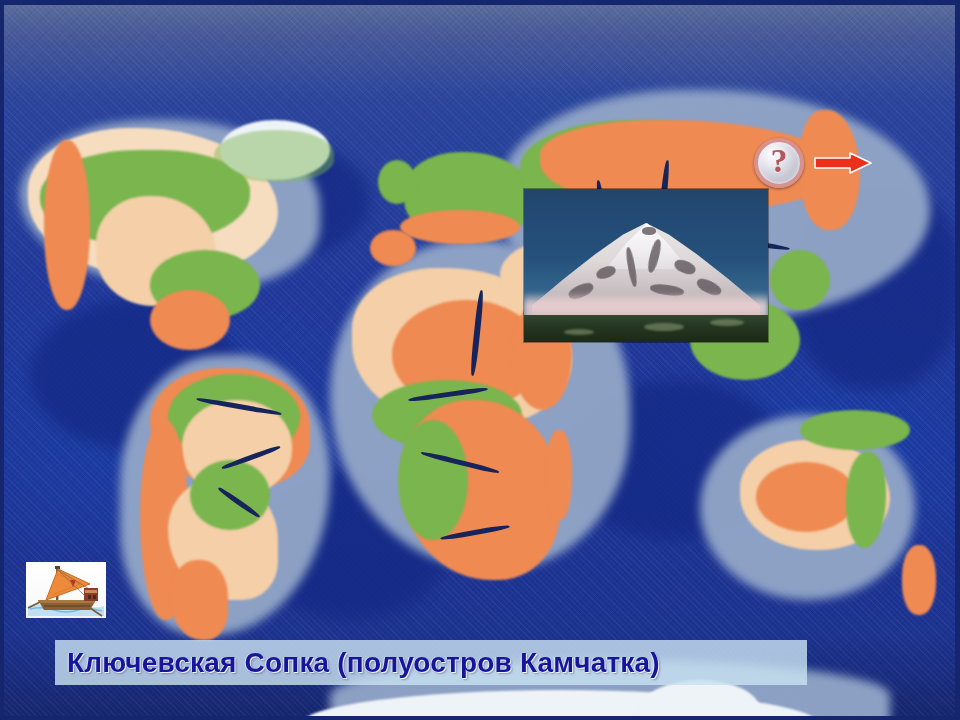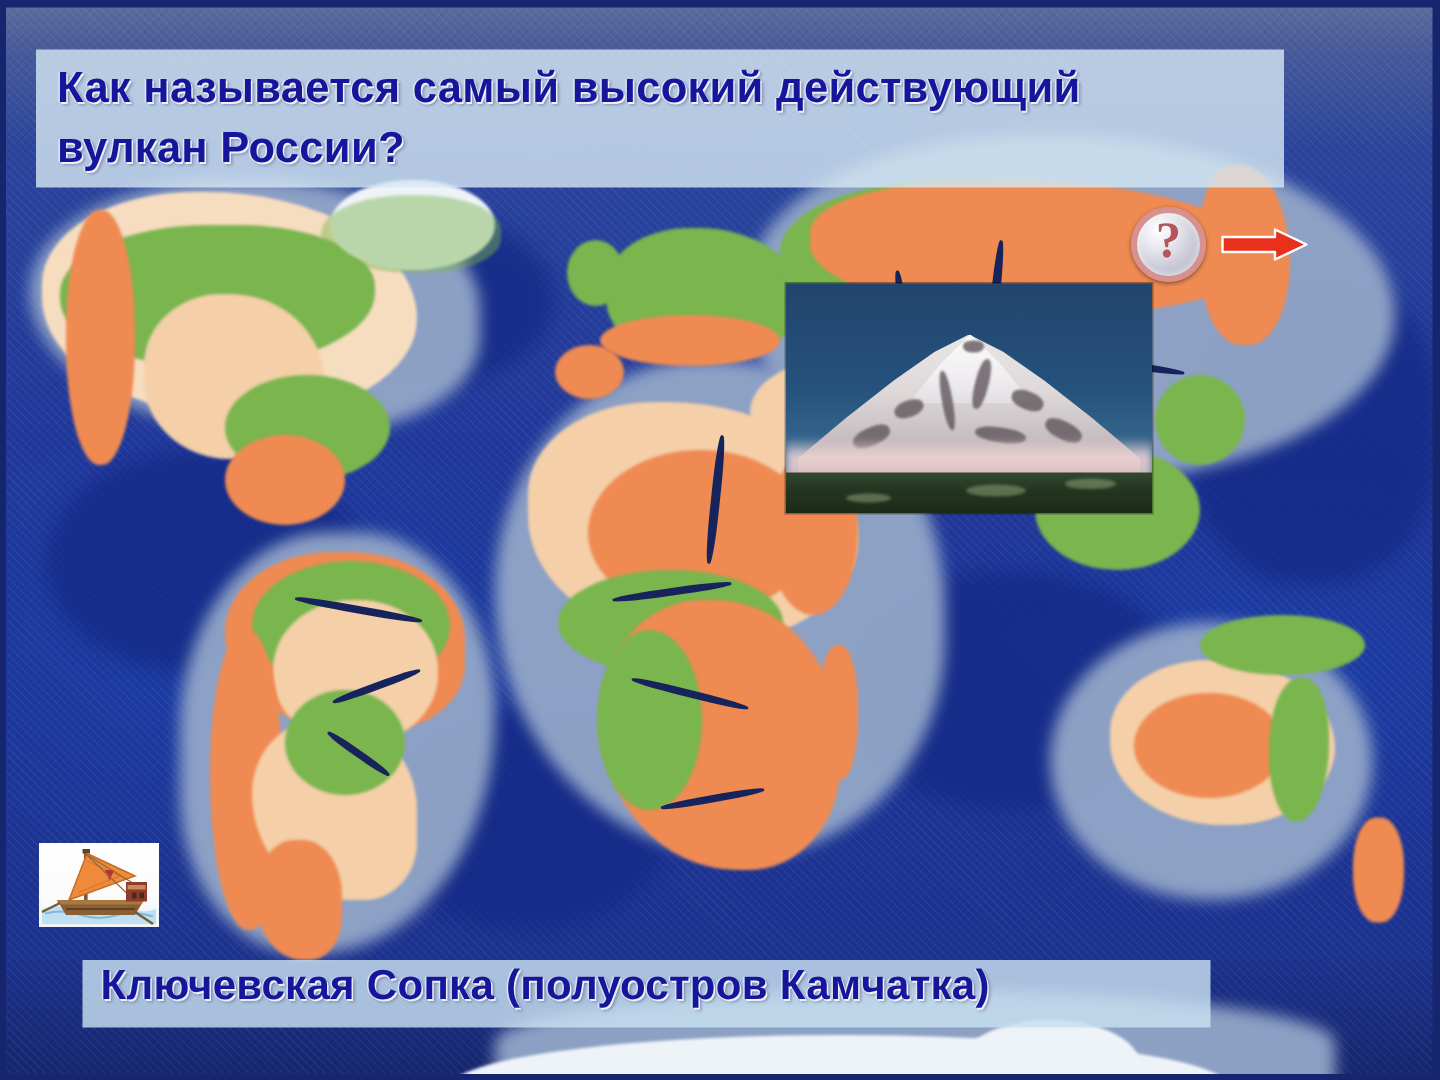--- a/index.html
+++ b/index.html
@@ -87,21 +87,21 @@
        2px 2px 2px rgba(40,40,90,.35);
     white-space:pre-line;
   }
 
   
   #answer-banner {
     position:absolute;
     left:55px; top:640px;
     width:752px; height:45px;
     background:rgba(200,224,240,.82);
-    display:flex; 
+    display:flex; align-items:center;
     padding-left:12px;
   }
   #answer-banner .banner-text {
     font-size:28px;
     line-height:34px;
   }
 
   
   #volcano-photo {
     position:absolute;
@@ -268,24 +268,20 @@
     <div class="landmass land-tan" style="left:740px; top:440px; width:150px; height:110px; border-radius:45% 55% 48% 52%;"></div>
     <div class="landmass land-orange" style="left:756px; top:462px; width:100px; height:70px;  border-radius:50%;"></div>
     <div class="landmass land-green" style="left:846px; top:452px; width:40px;  height:96px;  border-radius:50% 40% 55% 45%;"></div>
     <div class="landmass land-green" style="left:800px; top:410px; width:110px; height:40px;  border-radius:50%;"></div>
     <div class="landmass land-orange" style="left:902px; top:545px; width:34px;  height:70px;  border-radius:45%;"></div>
 
     <div class="landmass ice" style="left:300px; top:690px; width:520px; height:70px; border-radius:50% 50% 0 0;"></div>
     <div class="landmass ice" style="left:640px; top:680px; width:120px; height:60px; border-radius:50%;"></div>
   </div>
 
-  <div id="question-banner">
-    <div class="banner-text">Как называется  самый высокий действующий
-вулкан России?</div>
-  </div>
 
   <div id="volcano-photo">
     <div class="vp" id="vp-sky"></div>
     <div class="vp" id="vp-cone"></div>
     <div class="vp" id="vp-snowcap"></div>
 
     <div class="vp vp-rock" style="left:118px; top:38px; width:14px; height:8px;"></div>
     <div class="vp vp-rock" style="left:126px; top:50px; width:9px;  height:34px; transform:rotate(14deg);"></div>
     <div class="vp vp-rock" style="left:104px; top:58px; width:7px;  height:40px; transform:rotate(-10deg);"></div>
     <div class="vp vp-rock" style="left:150px; top:72px; width:22px; height:12px; transform:rotate(22deg);"></div>

